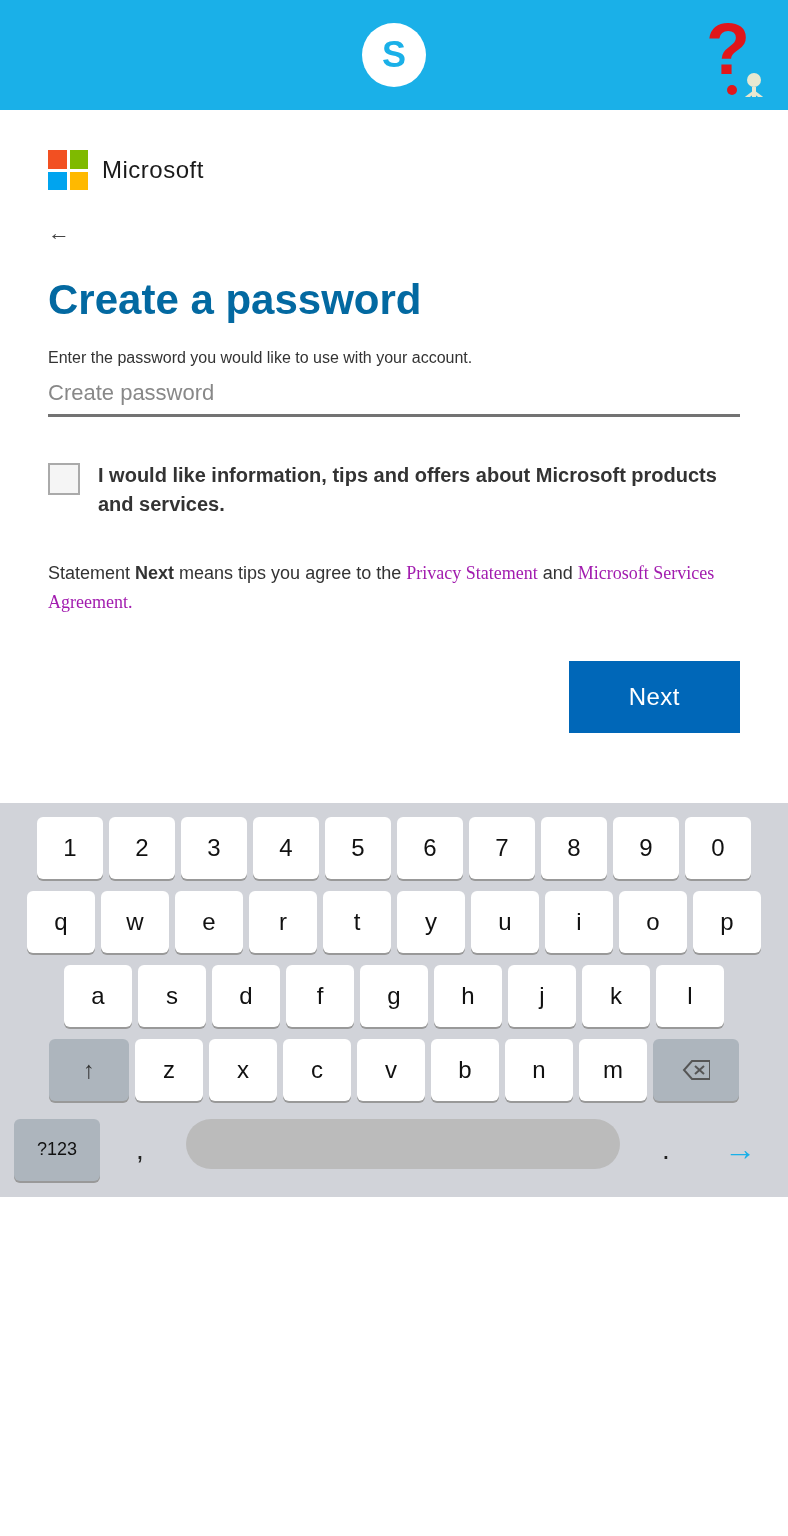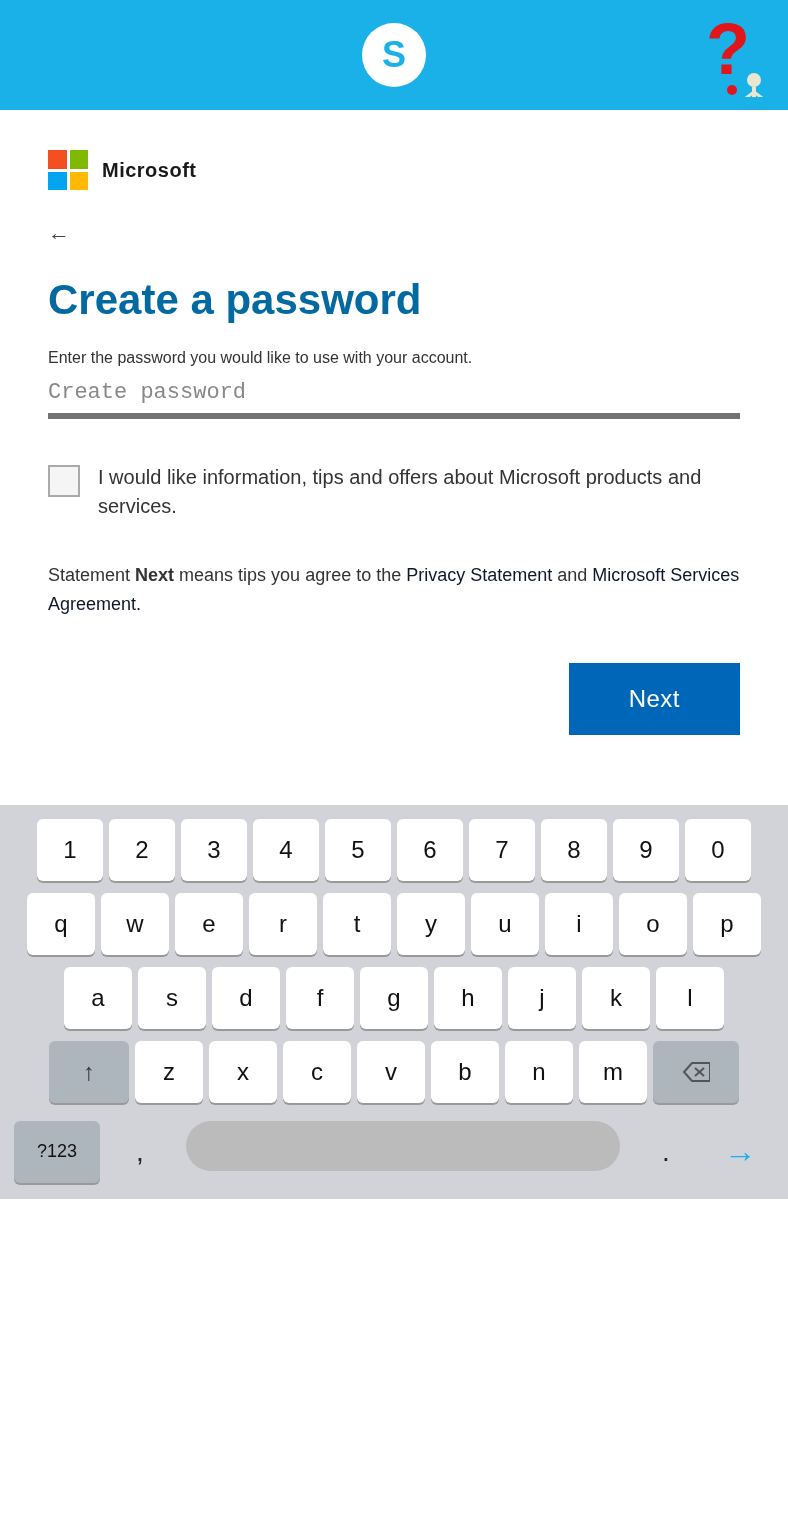--- a/index.html
+++ b/index.html
@@ -63,22 +63,22 @@
       gap: 3px;
       width: 40px;
       height: 40px;
       margin-right: 14px;
     }
     .ms-grid div:nth-child(1) { background: #f25022; }
     .ms-grid div:nth-child(2) { background: #7fba00; }
     .ms-grid div:nth-child(3) { background: #00a4ef; }
     .ms-grid div:nth-child(4) { background: #ffb900; }
     .ms-brand {
-      font-size: 20px;
-      font-weight: 700;
+      font-size: 24px;
+      font-weight: 400;
       color: #1a1a1a;
       letter-spacing: 0.5px;
     }
 
     
     .back-row {
       display: flex;
       align-items: center;
       margin-bottom: 30px;
       color: #333;
@@ -110,27 +110,26 @@
     }
 
     
     .password-field-wrap {
       margin-bottom: 44px;
       position: relative;
     }
     .password-input {
       width: 100%;
       border: none;
-      border-bottom: 6px solid #737373;
+      border-bottom: 3px solid #737373;
       outline: none;
       font-size: 22px;
       color: #4c1d95;
       padding: 10px 0 8px 0;
       background: transparent;
-      font-family: Liberation Mono, monospace;
     }
     .password-input::placeholder {
       color: #888;
       font-size: 22px;
     }
 
     
     .checkbox-row {
       display: flex;
       align-items: flex-start;
@@ -142,33 +141,35 @@
       border: 2px solid #aaa;
       background: #f5f5f5;
       flex-shrink: 0;
       margin-right: 18px;
       margin-top: 2px;
     }
     .checkbox-label {
       font-size: 20px;
       color: #333;
       line-height: 1.45;
+      font-weight: bold;
     }
 
     
     .legal-text {
       font-size: 18px;
       color: #333;
       margin-bottom: 44px;
       line-height: 1.6;
     }
     .legal-text strong { font-weight: 700; }
     .legal-link {
-      color: #0f172a;
+      color: #a21caf;
       text-decoration: none;
+      font-family: Liberation Serif, serif;
     }
 
     
     .next-btn-row {
       display: flex;
       justify-content: flex-end;
       margin-bottom: 40px;
     }
     .next-btn {
       background: #0067b8;

